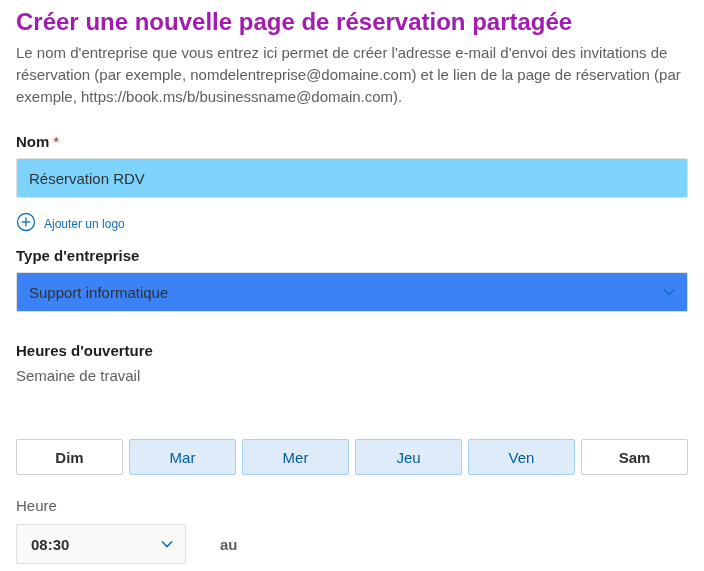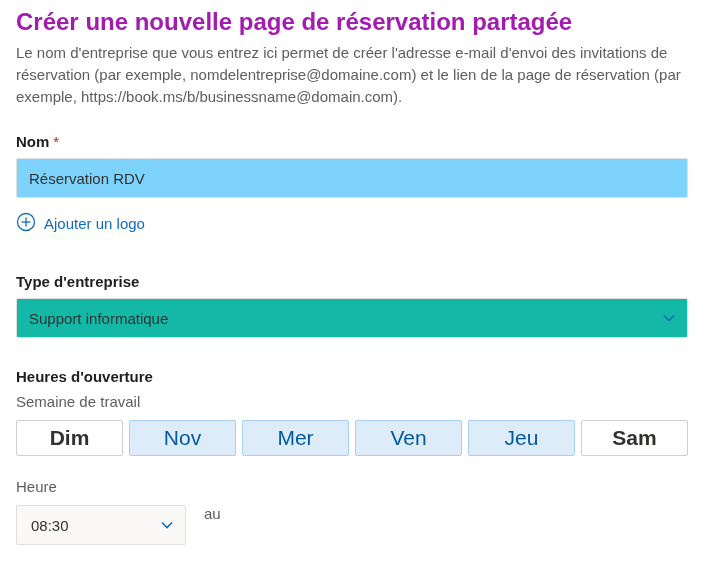--- a/index.html
+++ b/index.html
@@ -38,39 +38,39 @@
     background: #7dd3fc;
     font-size: 15px;
     color: #323130;
     border-radius: 2px;
   }
   .add-logo {
     display: inline-flex;
     align-items: center;
     gap: 8px;
     margin-top: 14px;
-    margin-bottom: 38px;
+    margin-bottom: 12px;
     color: #0f6cbd;
-    font-size: 15px;
+    font-size: 12px;
     cursor: pointer;
     background: none;
     border: none;
     padding: 0;
   }
   .add-logo svg { width: 20px; height: 20px; }
   .select-wrap {
     position: relative;
     width: 100%;
   }
   .select-box {
     width: 100%;
     height: 40px;
     padding: 0 40px 0 12px;
     border: 1px solid #e1dfdd;
-    background: #14b8a6;
+    background: #3b82f6;
     font-size: 15px;
     color: #323130;
     border-radius: 2px;
     display: flex;
     align-items: center;
     cursor: pointer;
   }
   .chevron {
     position: absolute;
     right: 12px;
@@ -91,37 +91,40 @@
     display: flex;
     gap: 6px;
     margin-bottom: 22px;
   }
   .day-btn {
     flex: 1;
     height: 36px;
     border: 1px solid #d1cfcd;
     background: #fff;
     border-radius: 2px;
-    font-size: 21px;
+    font-size: 15px;
     font-weight: 600;
     color: #323130;
     cursor: pointer;
     display: flex;
     align-items: center;
     justify-content: center;
+    margin-top: 45px;
   }
   .day-btn.active {
     background: #deecf9;
     border-color: #a6cff2;
     color: #005a9e;
     font-weight: 400;
   }
   .time-row {
     display: flex;
-    gap: 18px;
+    align-items: center;
+    gap: 34px;
+    font-weight: bold;
   }
   .time-select {
     position: relative;
     width: 170px;
   }
   .time-box {
     width: 100%;
     height: 40px;
     padding: 0 40px 0 14px;
     border: 1px solid #e1dfdd;
@@ -172,24 +175,24 @@
       <polyline points="2,4.5 7,9.5 12,4.5"></polyline>
     </svg>
   </span>
 </div>
 
 <div class="field-label">Heures d'ouverture</div>
 <div class="sub-label">Semaine de travail</div>
 
 <div class="days-row">
   <button class="day-btn">Dim</button>
-  <button class="day-btn active">Nov</button>
+  <button class="day-btn active">Mar</button>
   <button class="day-btn active">Mer</button>
+  <button class="day-btn active">Jeu</button>
   <button class="day-btn active">Ven</button>
-  <button class="day-btn active">Jeu</button>
   <button class="day-btn">Sam</button>
 </div>
 
 <div class="sub-label">Heure</div>
 <div class="time-row">
   <div class="time-select">
     <div class="time-box">
       <span>08:30</span>
     </div>
     <span class="chevron">

